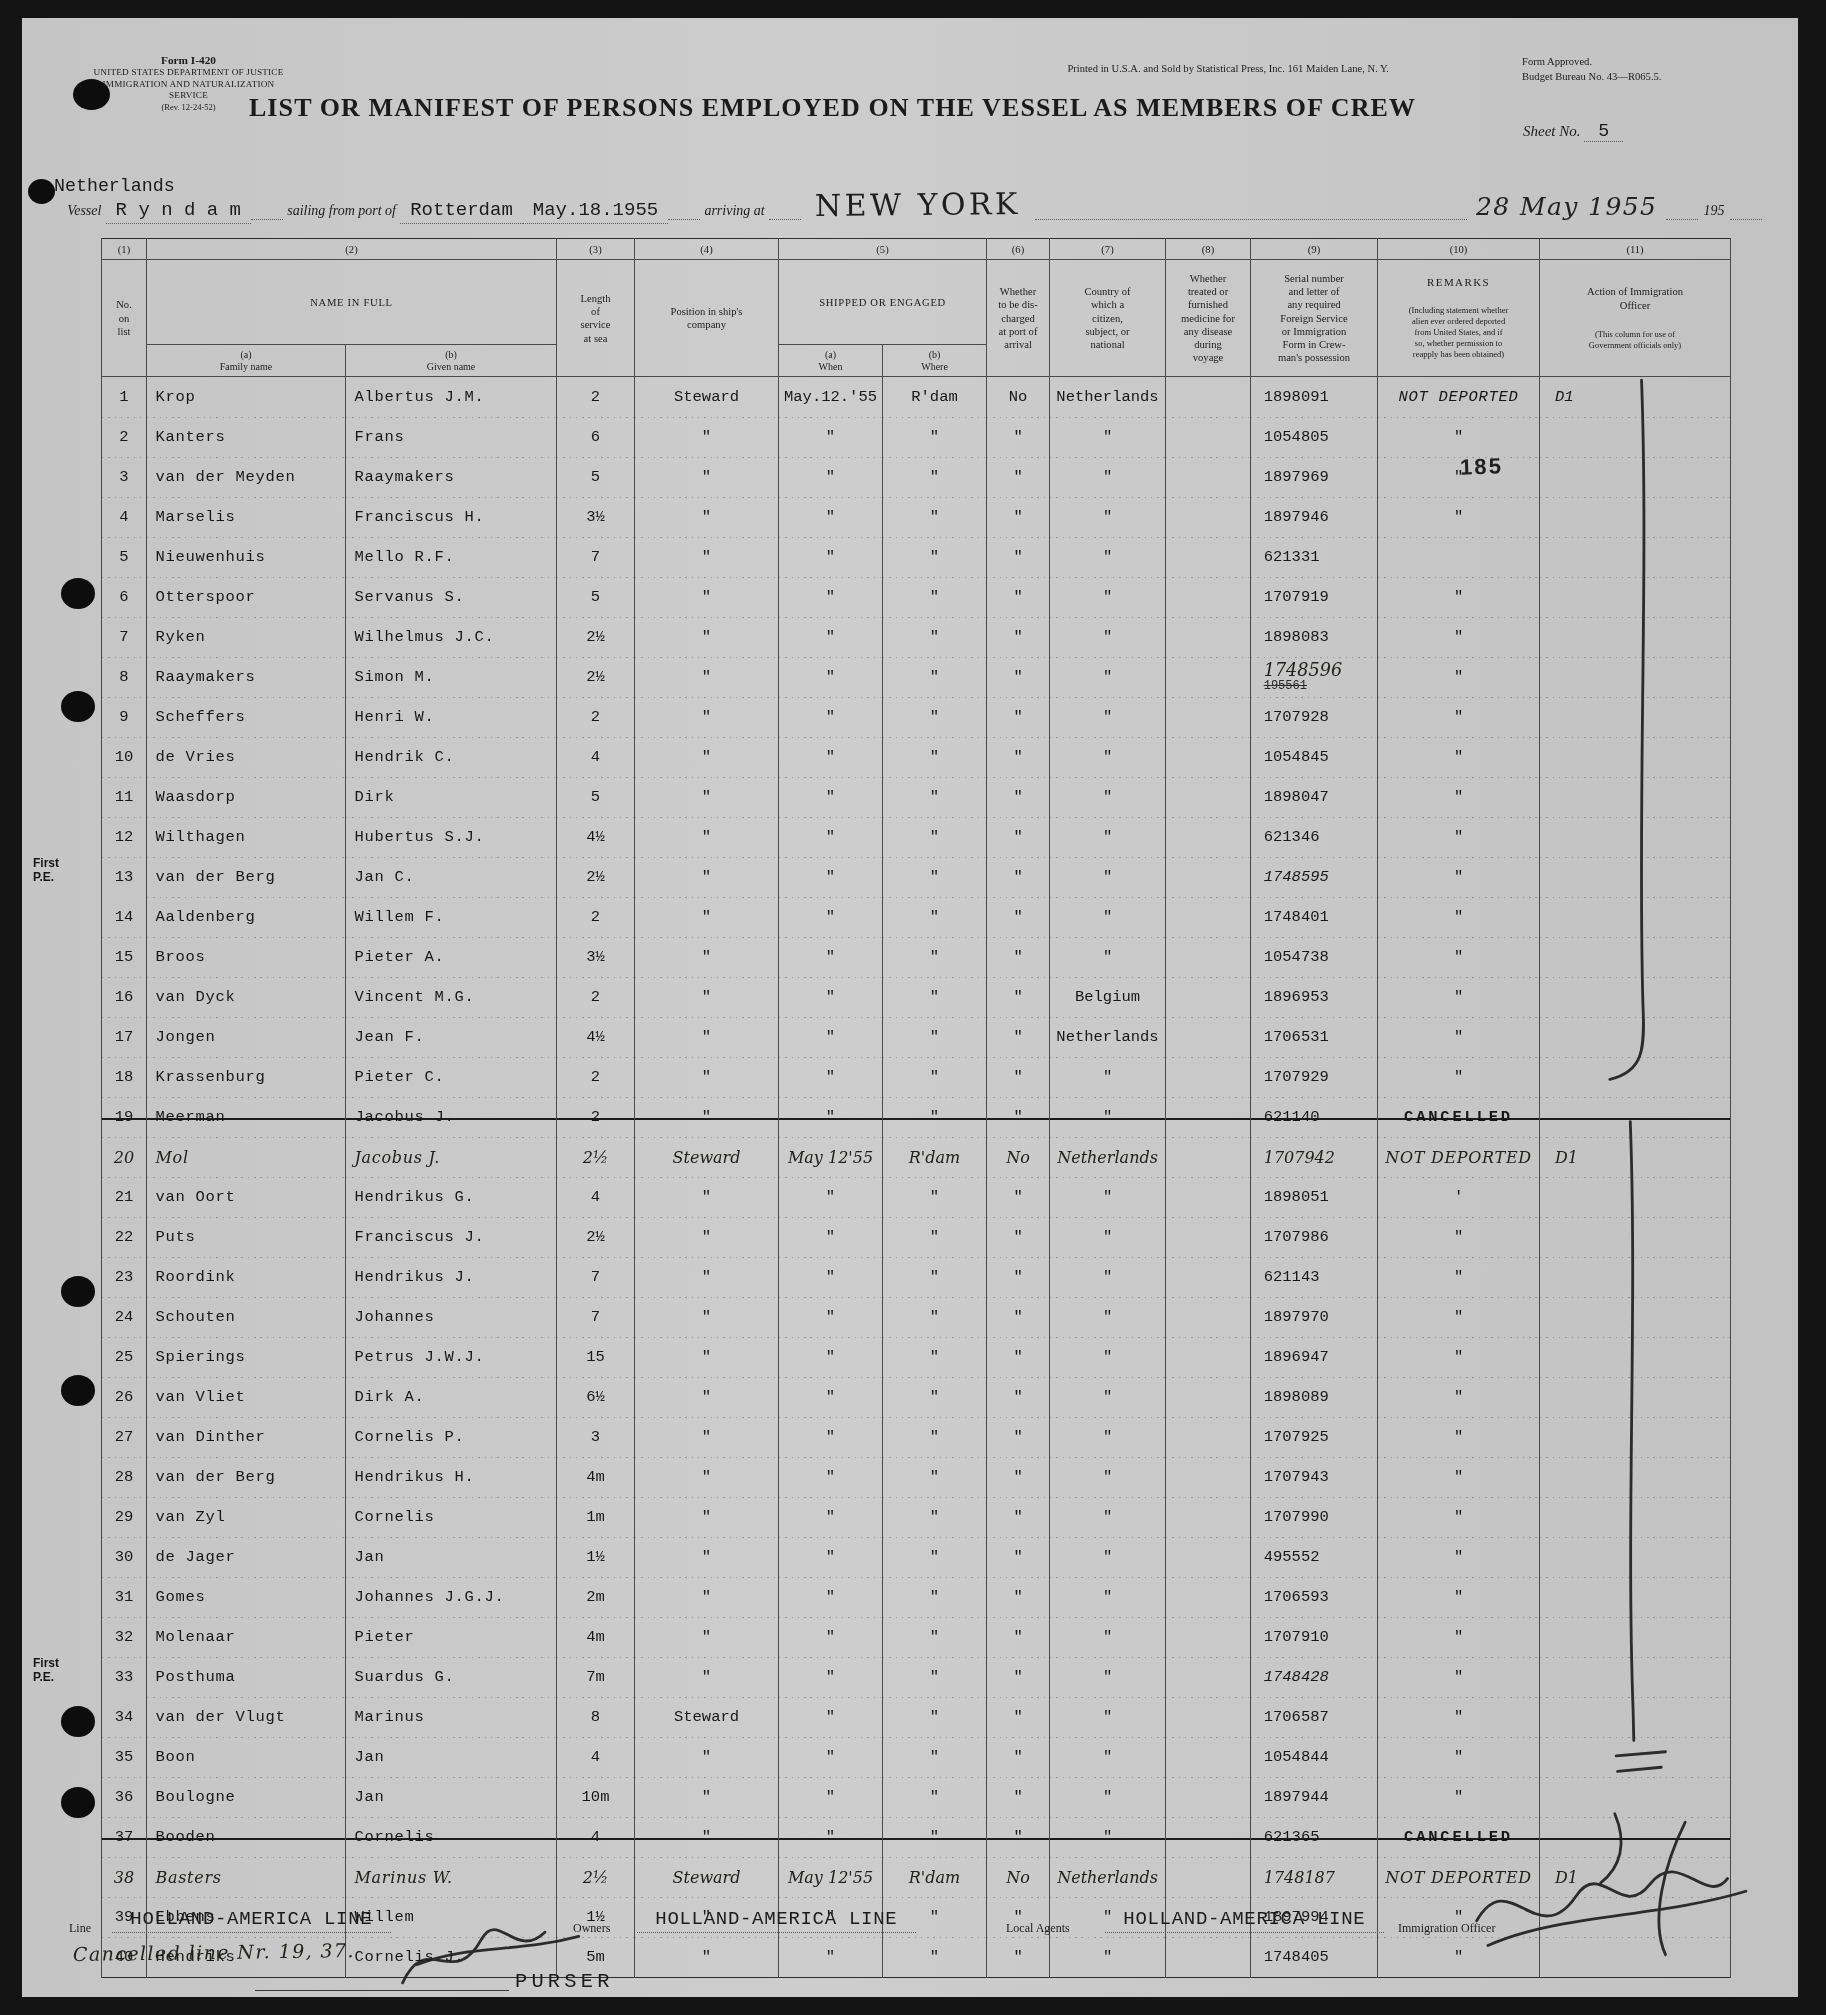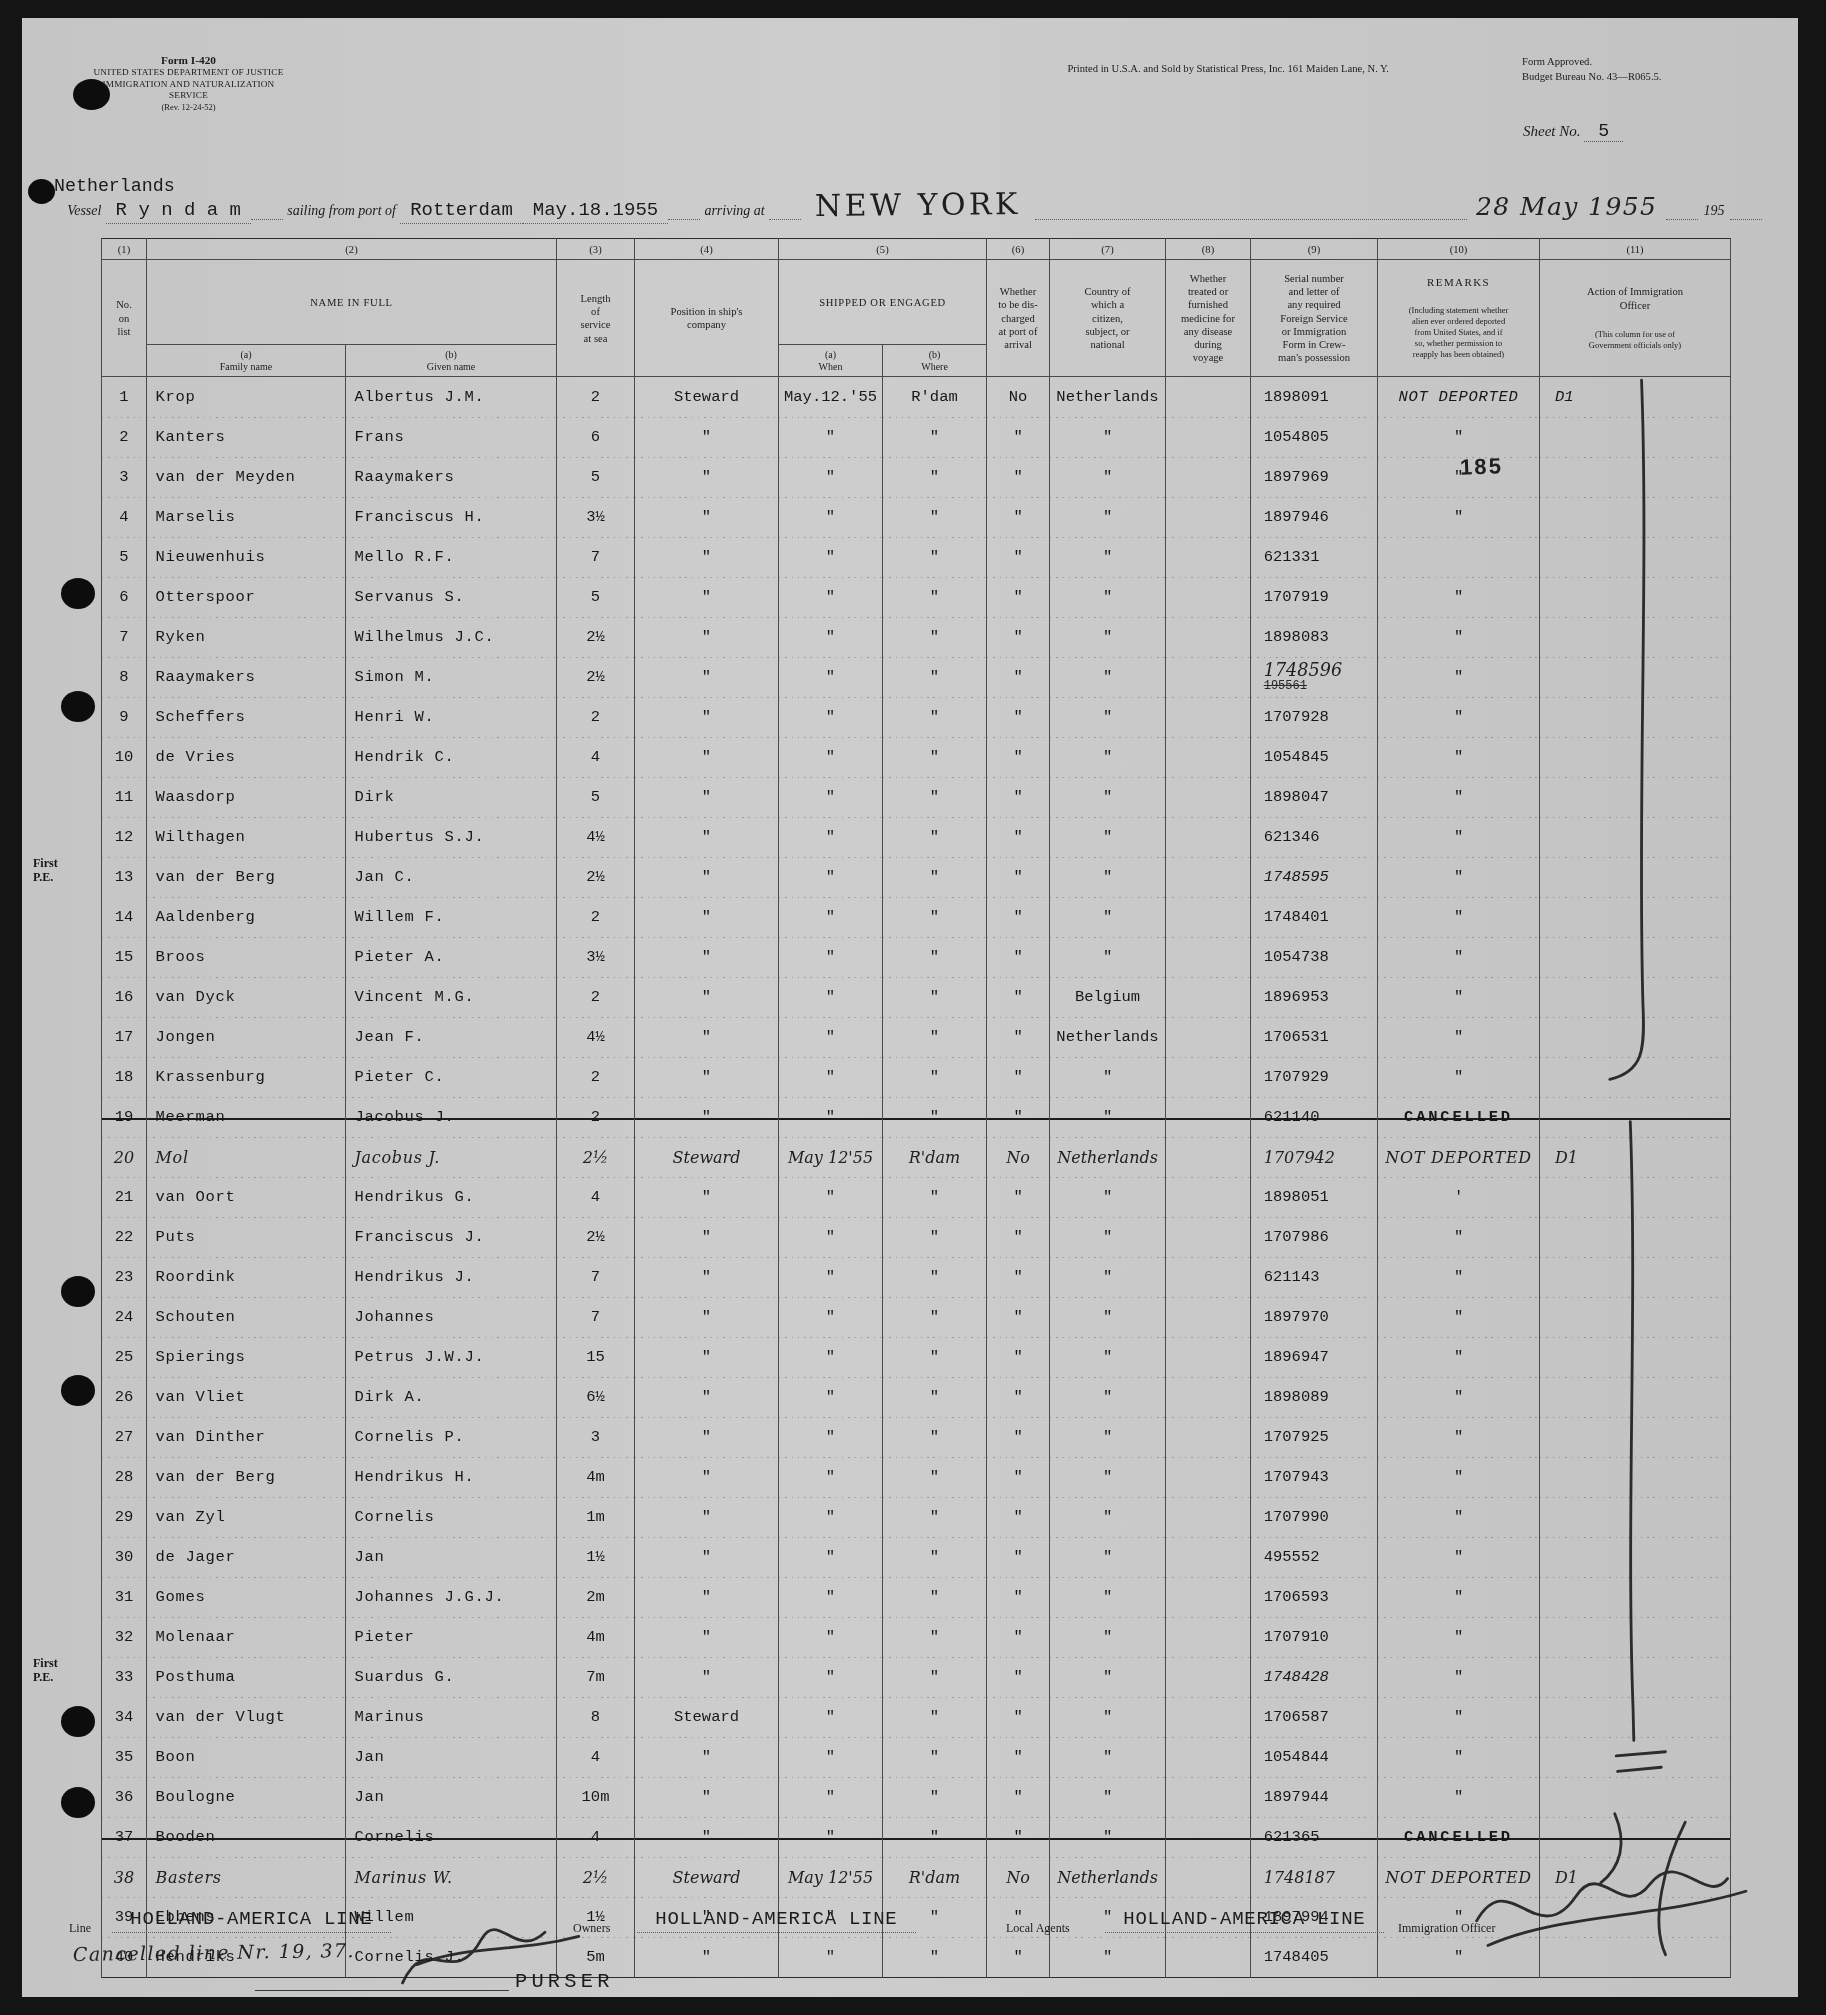--- a/index.html
+++ b/index.html
@@ -67,21 +67,21 @@
   .c-svc,.c-when,.c-where,.c-dis,.c-pos,.c-ctry,.c-rem{text-align:center}
   .c-ser{padding-left:12.7px}
   .c-act{padding-left:15px}
   tr.hand td{font-family:"DejaVu Serif",serif;font-style:italic;font-size:16px;color:#20201c}
   td.hand-num{font-family:"DejaVu Serif",serif;font-style:italic;font-size:19px;color:#20201c}
   .c-ser .hand-num{font-family:"DejaVu Serif",serif;font-style:italic;font-size:17.6px;line-height:17.6px;color:#20201c}
   .c-ser .old-num{font-size:12px;line-height:12.7px;text-decoration:line-through;color:#2a2a2a}
   td.rem-hand{font-family:"DejaVu Serif",serif;font-style:italic;font-size:14px;letter-spacing:0.7px;color:#20201c}
   td.stamp{font-family:"Liberation Sans",sans-serif;font-weight:bold;font-size:17.6px;letter-spacing:2.8px;color:#272727}
   td.act-hand{font-family:"DejaVu Serif",serif;font-style:italic;font-size:19px;color:#20201c}
-  .margin-note{position:absolute;left:-69px;top:0;width:66px;font-family:Liberation Serif, serif;
+  .margin-note{position:absolute;left:-69px;top:0;width:66px;font-family:Liberation Sans, sans-serif;
                font-weight:bold;font-size:12px;line-height:1.15;white-space:pre-line;text-align:left;color:#161616}
   .stamp-185{position:absolute;left:1438px;top:436px;font-family:"Liberation Sans",sans-serif;
              font-size:22px;font-weight:bold;letter-spacing:2.1px;transform:rotate(-2deg);color:#1f1f1f}
   .pen{position:absolute;left:0;top:0;pointer-events:none}
 
   .f-label{position:absolute;font-size:12px}
   .f-value{position:absolute;font-family:"Liberation Mono","DejaVu Sans Mono",monospace;font-size:19px;
            letter-spacing:0.7px;border-bottom:1.4px dotted #5a5a5a;padding:0 18.3px 2.1px;white-space:nowrap}
   .cancel-note{position:absolute;left:51px;top:1923px;font-family:"DejaVu Serif",serif;font-style:italic;
                font-size:19px;letter-spacing:1.4px;color:#23231e;transform:rotate(-.8deg)}
@@ -108,20 +108,21 @@
     <div class="f2">UNITED STATES DEPARTMENT OF JUSTICE</div>
     <div class="f2">IMMIGRATION AND NATURALIZATION SERVICE</div>
     <div class="f3">(Rev. 12-24-52)</div>
   </div>
   <div class="printer">Printed in U.S.A. and Sold by Statistical Press, Inc. 161 Maiden Lane, N. Y.</div>
   <div class="approved">
     <div>Form Approved.</div>
     <div>Budget Bureau No. 43—R065.5.</div>
   </div>
 
+  <div class="title">LIST OR MANIFEST OF PERSONS EMPLOYED ON THE VESSEL AS MEMBERS OF CREW</div>
   <div class="sheet">
     <span>Sheet No.</span>
     <span class="val">5</span>
   </div>
   <div class="nationality mono">Netherlands</div>
 
   <div class="vesselline">
     <span class="vl-label">Vessel</span>
     <span class="vl-typed">R y n d a m</span>
     <span class="fill sm"></span>

